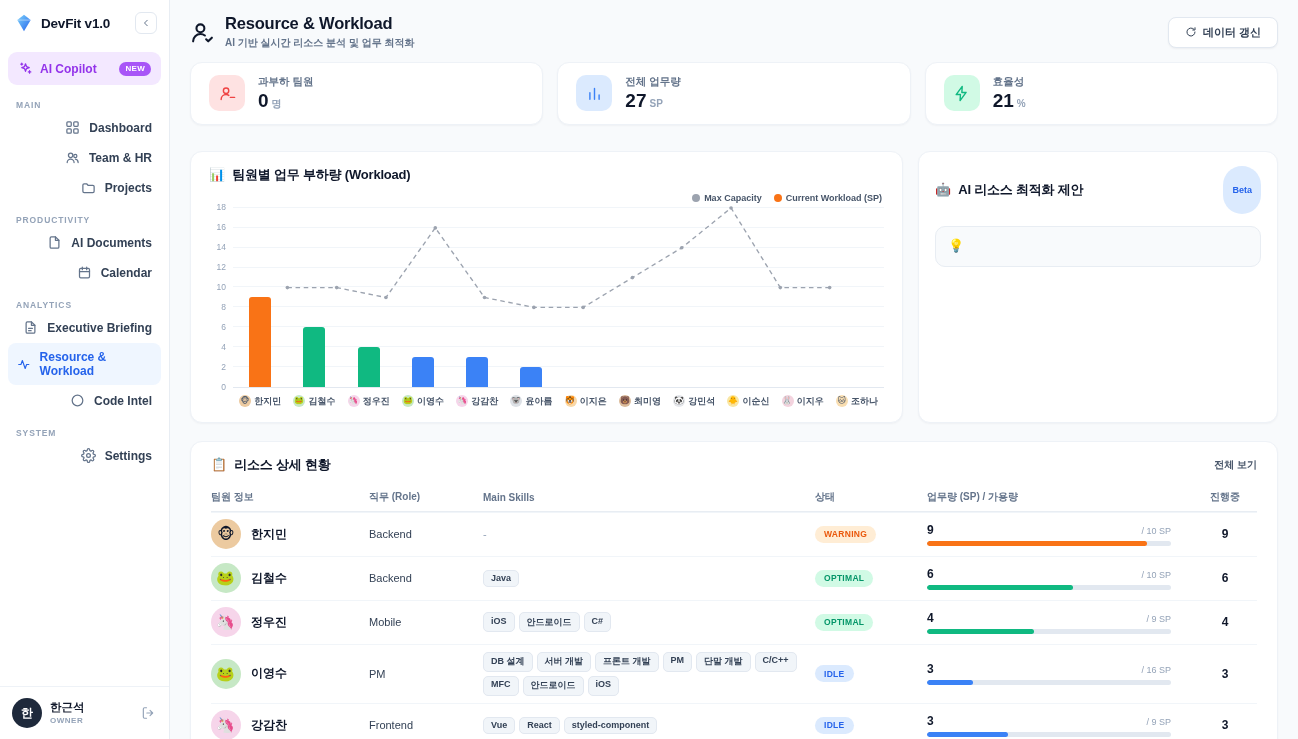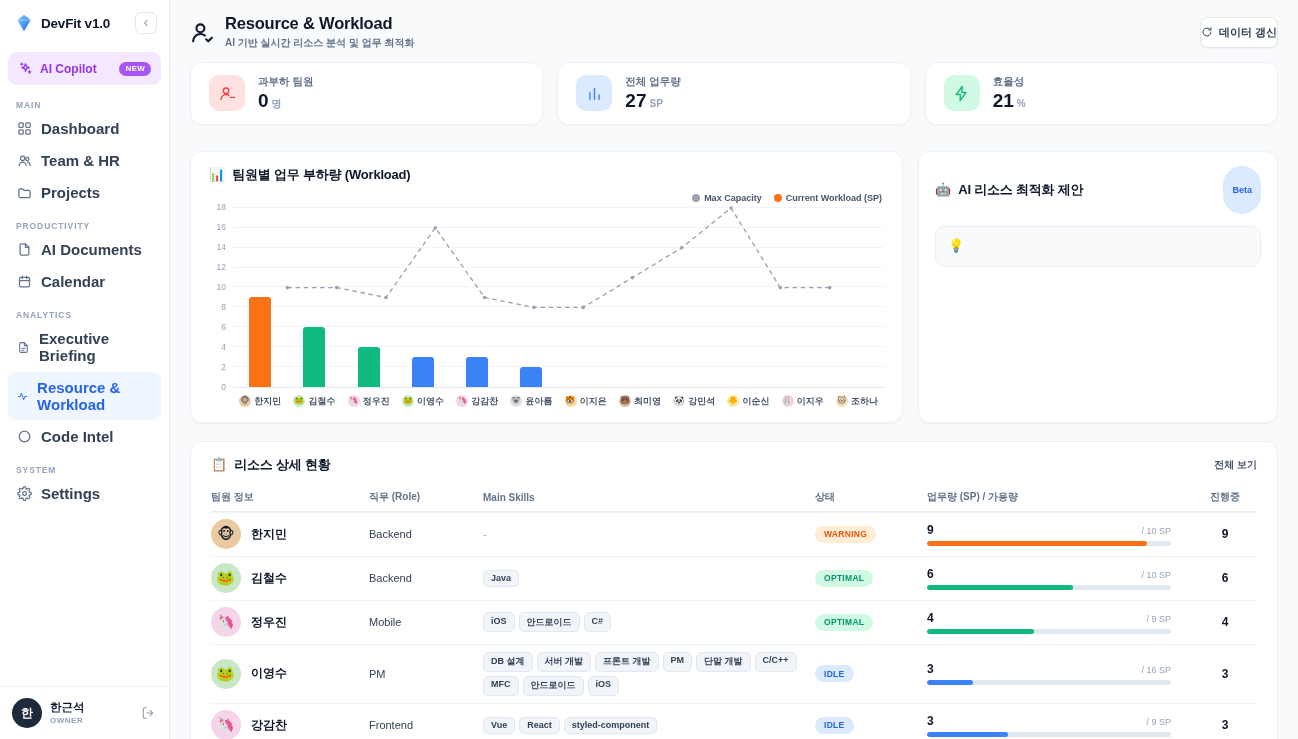--- a/index.html
+++ b/index.html
@@ -14,40 +14,40 @@
   .logo-icon{width:20px;height:20px;}
   .logo-icon .icn{width:20px;height:20px;}
   .logo-title{font-weight:bold;font-size:13.5px;letter-spacing:-.2px;flex:1;}
   .collapse-btn{width:22px;height:22px;border:1px solid #e2e8f0;background:#fff;border-radius:6px;display:flex;align-items:center;justify-content:center;color:#64748b;cursor:pointer;padding:0;}
   .collapse-btn .icn{width:12px;height:12px;}
   .copilot{margin:9px 8px 2px;background:#f3e8ff;border-radius:9px;display:flex;align-items:center;gap:7px;padding:9px 10px;cursor:pointer;}
   .copilot .icn{width:15px;height:15px;color:#9333ea;}
   .copilot-label{color:#9333ea;font-weight:bold;font-size:12px;flex:1;}
   .new-badge{background:#a855f7;color:#fff;font-size:8px;font-weight:bold;padding:2.5px 6px;border-radius:999px;letter-spacing:.3px;}
   .nav-section-label{font-size:8.5px;font-weight:bold;color:#94a3b8;letter-spacing:.9px;margin:13px 16px 3px;}
-  .nav-item{display:flex;align-items:center;gap:9px;margin:1px 8px;padding:7px 9px;border-radius:8px;color:#334155;font-size:15px;font-weight:600;cursor:pointer;}
+  .nav-item{display:flex;align-items:center;gap:9px;margin:1px 8px;padding:7px 9px;border-radius:8px;color:#334155;font-size:12px;font-weight:600;cursor:pointer;justify-content:flex-end;}
   .nav-item .icn{width:15px;height:15px;color:#64748b;}
   .nav-item.active{background:#eff6ff;color:#2563eb;}
   .nav-item.active .icn{color:#2563eb;}
   .sidebar-spacer{flex:1;}
   .user-footer{border-top:1px solid #eef2f7;display:flex;align-items:center;gap:8px;padding:11px 12px;}
   .user-avatar{width:30px;height:30px;border-radius:999px;background:#1e293b;color:#fff;display:flex;align-items:center;justify-content:center;font-size:12px;font-weight:bold;flex:none;}
   .user-name{font-size:11.5px;font-weight:bold;line-height:1.2;}
   .user-role{font-size:8px;color:#94a3b8;font-weight:bold;letter-spacing:.5px;margin-top:1px;}
   .logout-btn{margin-left:auto;color:#94a3b8;background:none;border:none;cursor:pointer;padding:2px;}
   .logout-btn .icn{width:14px;height:14px;}
 
   
   .main{flex:1;display:flex;flex-direction:column;overflow:hidden;}
   .page-header{display:flex;align-items:center;padding:14px 20px 12px;}
   .ph-icon-wrap{margin-right:10px;color:#0f172a;}
   .ph-icon-wrap .icn{width:25px;height:25px;}
   .ph-title{font-size:16.5px;font-weight:800;letter-spacing:-.2px;}
   .ph-sub{font-size:10px;color:#64748b;margin-top:3px;font-weight:600;}
-  .refresh-btn{margin-left:auto;display:flex;align-items:center;gap:6px;background:#fff;border:1px solid #e2e8f0;border-radius:8px;padding:7px 0;font-size:11px;font-weight:bold;color:#334155;cursor:pointer;box-shadow:0 1px 2px rgba(15,23,42,.05);font-family:inherit;}
+  .refresh-btn{margin-left:auto;display:flex;align-items:center;gap:6px;background:#fff;border:1px solid #e2e8f0;border-radius:8px;padding:7px 16px;font-size:11px;font-weight:bold;color:#334155;cursor:pointer;box-shadow:0 1px 2px rgba(15,23,42,.05);font-family:inherit;}
   .refresh-btn .icn{width:12px;height:12px;}
   .content{padding:0 20px;display:flex;flex-direction:column;}
   .card{background:#fff;border:1px solid #eef2f7;border-radius:12px;box-shadow:0 1px 2px rgba(15,23,42,.04);}
 
   
   .stats-row{display:flex;gap:14px;}
   .stat-card{flex:1;display:flex;align-items:center;gap:13px;padding:12px 18px;}
   .stat-icon{width:36px;height:36px;border-radius:10px;display:flex;align-items:center;justify-content:center;flex:none;}
   .stat-icon .icn{width:17px;height:17px;}
   .stat-icon.red{background:#fee2e2;color:#ef4444;}

